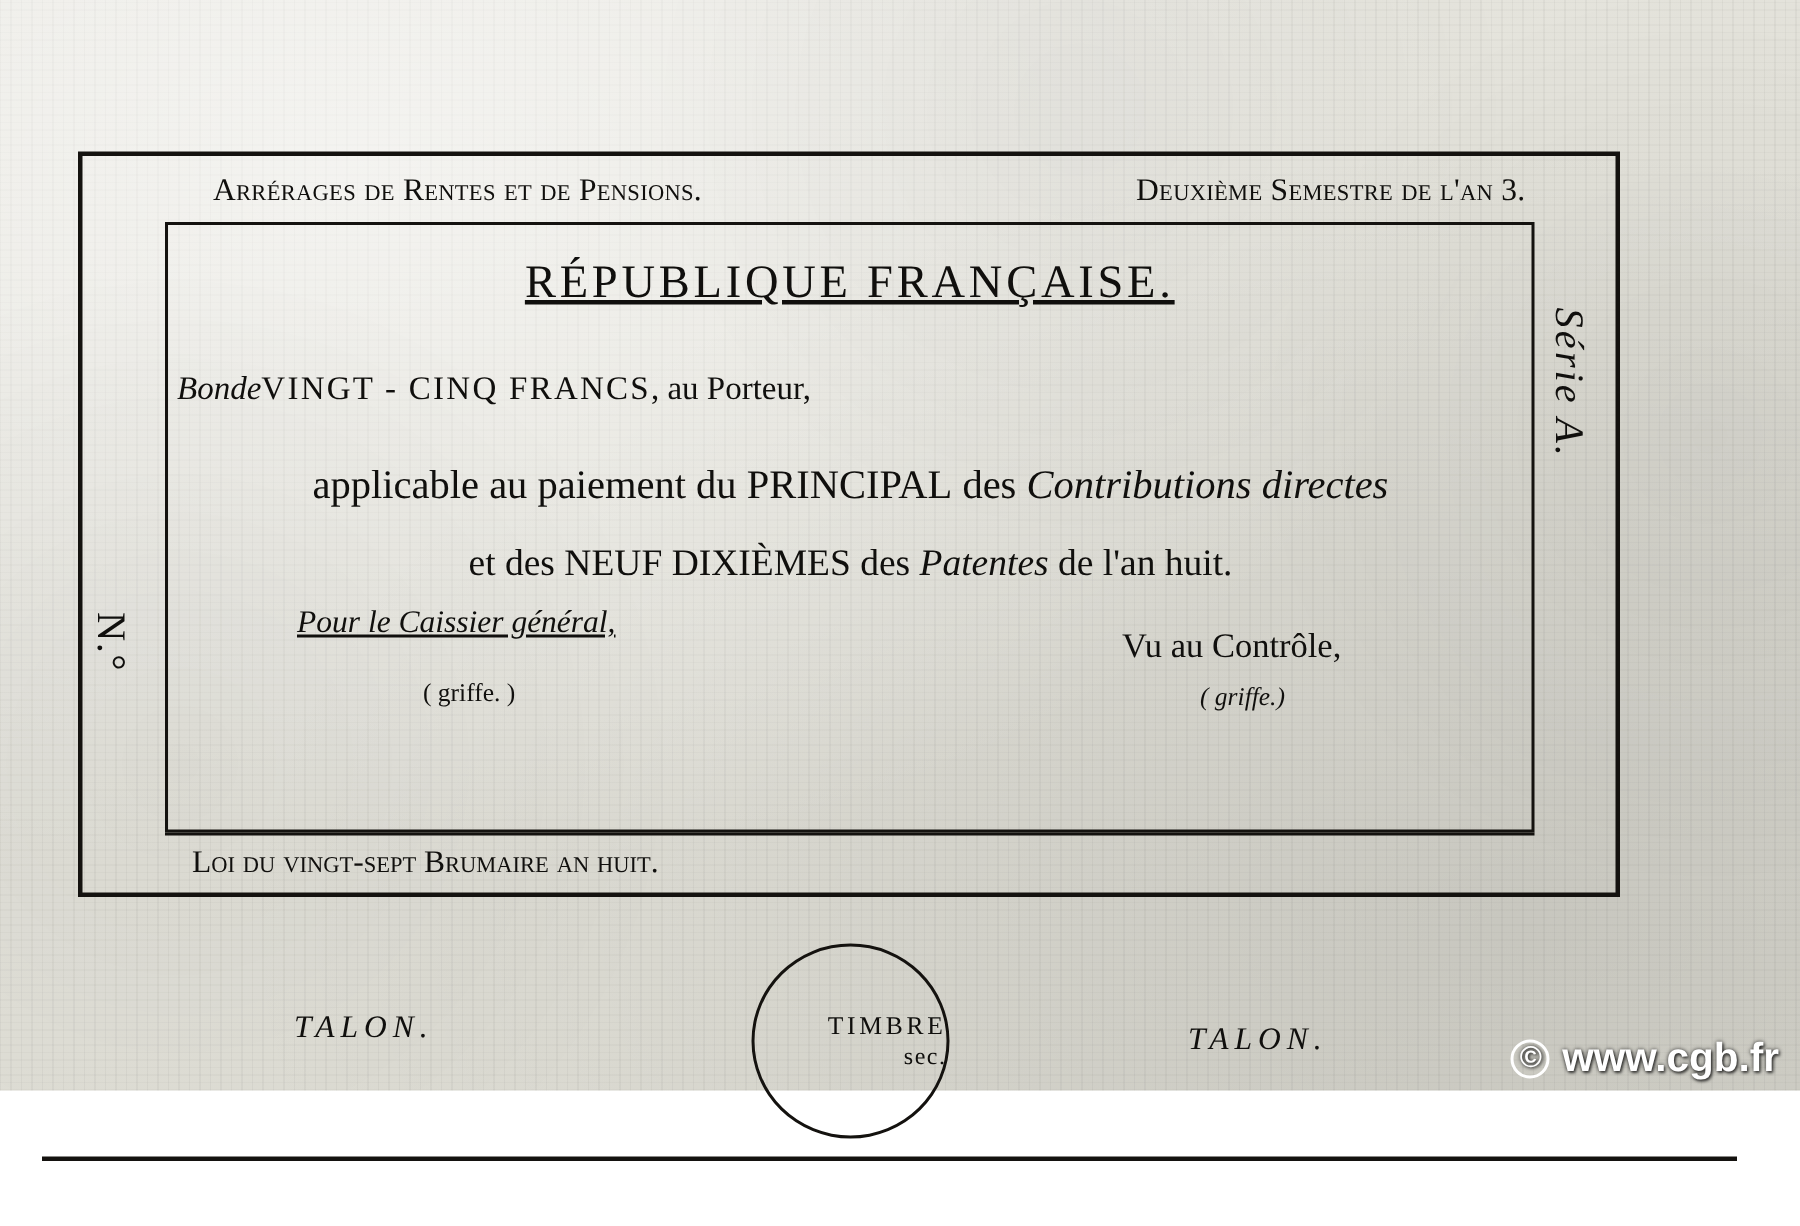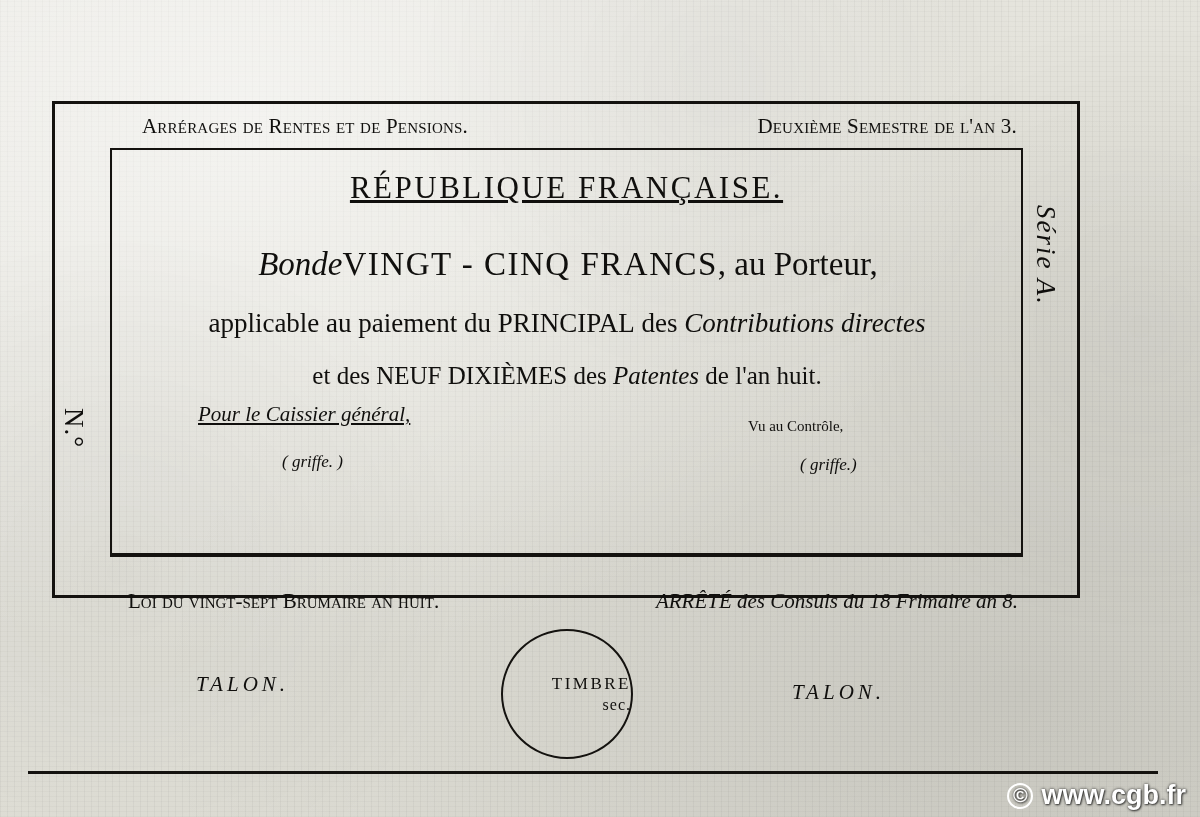--- a/index.html
+++ b/index.html
@@ -11,21 +11,21 @@
     width: 1200px;
     height: 817px;
     overflow: hidden;
     font-family: "Liberation Serif", serif;
   }
 
   
   #note-root {
     position: relative;
     width: 1200px;
-    height: 817px;
+    height: 727px;
     background:
       radial-gradient(ellipse at 20% 15%, rgba(255,255,255,0.55), rgba(0,0,0,0) 55%),
       radial-gradient(ellipse at 85% 85%, rgba(0,0,0,0.10), rgba(0,0,0,0) 60%),
       repeating-linear-gradient(90deg, rgba(0,0,0,0.035) 0px, rgba(0,0,0,0.035) 1px, rgba(0,0,0,0) 1px, rgba(0,0,0,0) 7px),
       repeating-linear-gradient(0deg, rgba(0,0,0,0.022) 0px, rgba(0,0,0,0.022) 1px, rgba(0,0,0,0) 1px, rgba(0,0,0,0) 5px),
       linear-gradient(160deg, #e9e8e2 0%, #e3e2da 45%, #dcdbd2 100%);
     color: #100f0d;
   }
   #paper-texture {
     position: absolute;
@@ -104,22 +104,22 @@
     font-variant: small-caps;
     font-weight: 400;
     text-decoration: underline;
   }
 
   .line-bon {
     position: absolute;
     left: 118px;
     top: 246px;
     width: 900px;
-    text-align: center;
-    font-size: 33px;
+    text-align: left;
+    font-size: 22px;
     white-space: nowrap;
   }
   .line-bon .ital { font-style: italic; }
   .line-bon .caps { letter-spacing: 1.5px; }
 
   .line-applicable {
     position: absolute;
     left: 112px;
     top: 308px;
     width: 910px;
@@ -148,48 +148,47 @@
     top: 402px;
     font-size: 21px;
     font-style: italic;
     text-decoration: underline;
   }
   .sig-left-griffe {
     position: absolute;
     left: 282px;
     top: 452px;
     font-size: 17px;
-    font-style: italic;
   }
   .sig-right {
     position: absolute;
     left: 748px;
     top: 418px;
-    font-size: 15px;
+    font-size: 23px;
     font-family: Liberation Serif, serif;
   }
   .sig-right-griffe {
     position: absolute;
     left: 800px;
     top: 455px;
     font-size: 17px;
     font-style: italic;
   }
 
   .foot-row {
     position: absolute;
     left: 128px;
     top: 562px;
     width: 890px;
     display: flex;
     justify-content: space-between;
     align-items: baseline;
     font-size: 21px;
   }
-  .foot-row .sc { font-variant: small-caps; margin-top: 27px; }
+  .foot-row .sc { font-variant: small-caps; }
   .foot-row .it { font-style: italic; }
 
   
   .serie {
     position: absolute;
     left: 1030px;
     top: 205px;
     font-size: 27px;
     font-style: italic;
     writing-mode: vertical-rl;
@@ -302,21 +301,20 @@
     <span>et des </span><span class="sc">NEUF DIXIÈMES</span><span> des </span><span class="it">Patentes</span><span> de l'an huit.</span>
   </div>
 
   <div class="sig-left">Pour le Caissier général,</div>
   <div class="sig-left-griffe">( griffe. )</div>
   <div class="sig-right">Vu au Contrôle,</div>
   <div class="sig-right-griffe">( griffe.)</div>
 
   <div class="foot-row">
     <span class="sc">Loi du vingt-sept Brumaire an huit.</span>
-    <span><span class="sc it">ARRÊTÉ</span><span class="it"> des Consuls du </span><span class="it">18 Frimaire an 8.</span></span>
   </div>
 
   <div class="serie">Série A.</div>
   <div class="numero">N.°</div>
 
   <div class="talon-left">TALON.</div>
   <div class="talon-right">TALON.</div>
 
   <div class="stamp">
     <span class="t1">TIMBRE</span>

